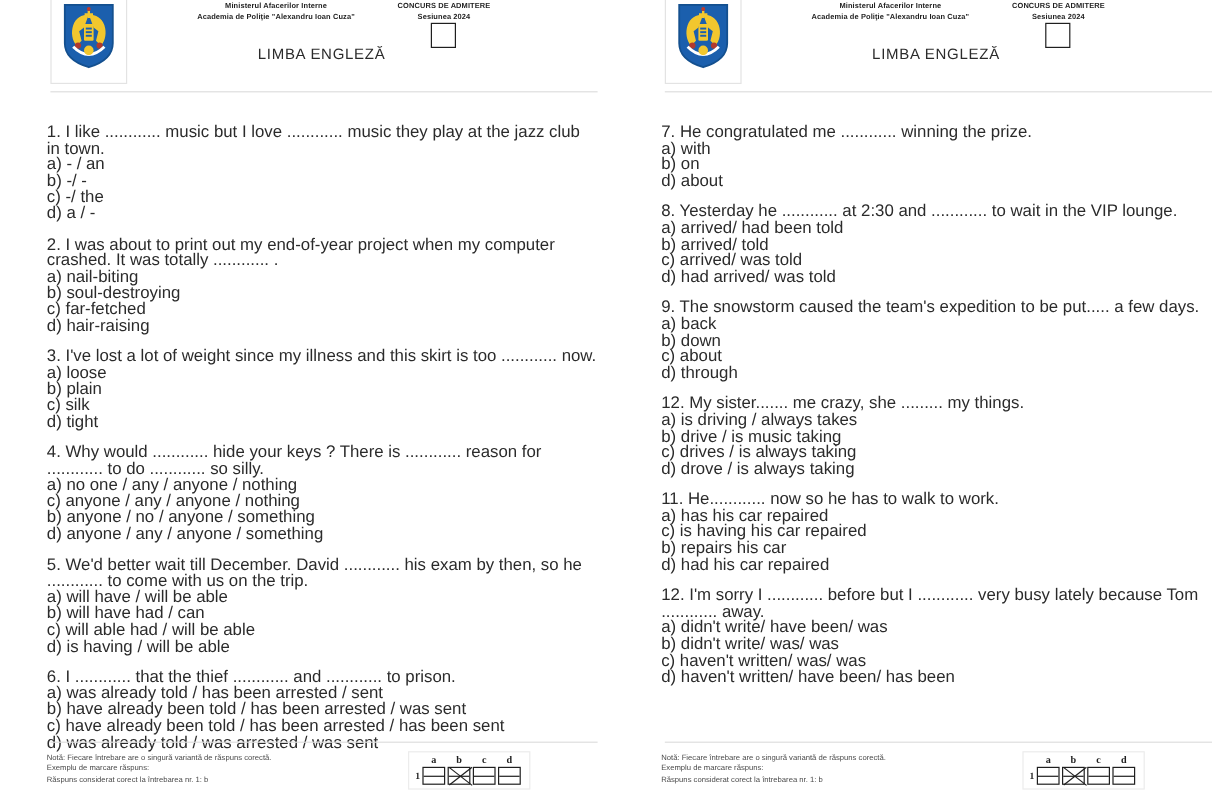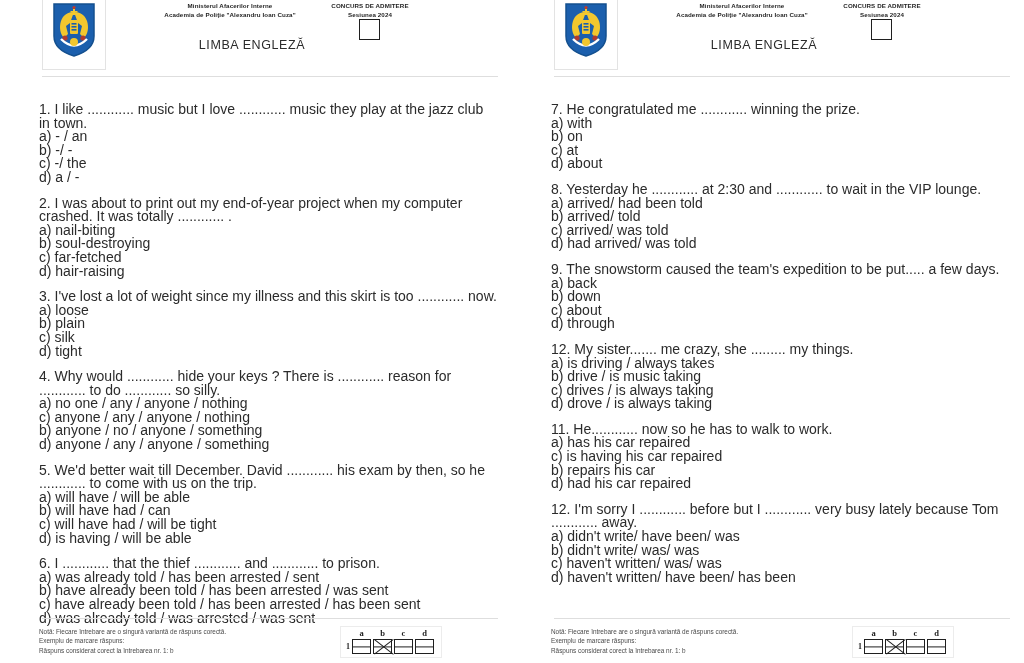--- a/index.html
+++ b/index.html
@@ -83,21 +83,21 @@
     left: 345px;
     top: 19px;
     width: 21px;
     height: 21px;
     border: 1px solid #1f1f1f;
     background: #fff;
     box-sizing: border-box;
   }
   .subject {
     position: absolute;
-    left: 88px;
+    left: 104px;
     top: 38px;
     width: 300px;
     text-align: center;
     font-size: 12.5px;
     letter-spacing: .6px;
     color: #2b2b2b;
   }
   .rule {
     position: absolute;
     left: 28px;
@@ -272,21 +272,21 @@
           <div class="q-stem">4. Why would ............ hide your keys ? There is ............ reason for ............ to do ............ so silly.</div>
           <div class="q-opt">a) no one / any / anyone / nothing</div>
           <div class="q-opt">c) anyone / any / anyone / nothing</div>
           <div class="q-opt">b) anyone / no / anyone / something</div>
           <div class="q-opt">d) anyone / any / anyone / something</div>
         </div>
         <div class="q">
           <div class="q-stem">5. We'd better wait till December. David ............ his exam by then, so he ............ to come with us on the trip.</div>
           <div class="q-opt">a) will have / will be able</div>
           <div class="q-opt">b) will have had / can</div>
-          <div class="q-opt">c) will have had / will be tight</div>
+          <div class="q-opt">c) will able had / will be able</div>
           <div class="q-opt">d) is having / will be able</div>
         </div>
         <div class="q">
           <div class="q-stem">6. I ............ that the thief ............ and ............ to prison.</div>
           <div class="q-opt">a) was already told / has been arrested / sent</div>
           <div class="q-opt">b) have already been told / has been arrested / was sent</div>
           <div class="q-opt">c) have already been told / has been arrested / has been sent</div>
           <div class="q-opt">d) was already told / was arrested / was sent</div>
         </div>
       </div>
@@ -360,21 +360,20 @@
       <div class="subject">LIMBA ENGLEZĂ</div>
     </div>
 
     <div class="rule rule-top"></div>
 
     <div class="qlist">
         <div class="q">
           <div class="q-stem">7. He congratulated me ............ winning the prize.</div>
           <div class="q-opt">a) with</div>
           <div class="q-opt">b) on</div>
-          <div class="q-opt">c) at</div>
           <div class="q-opt">d) about</div>
         </div>
         <div class="q">
           <div class="q-stem">8. Yesterday he ............ at 2:30 and ............ to wait in the VIP lounge.</div>
           <div class="q-opt">a) arrived/ had been told</div>
           <div class="q-opt">b) arrived/ told</div>
           <div class="q-opt">c) arrived/ was told</div>
           <div class="q-opt">d) had arrived/ was told</div>
         </div>
         <div class="q">

